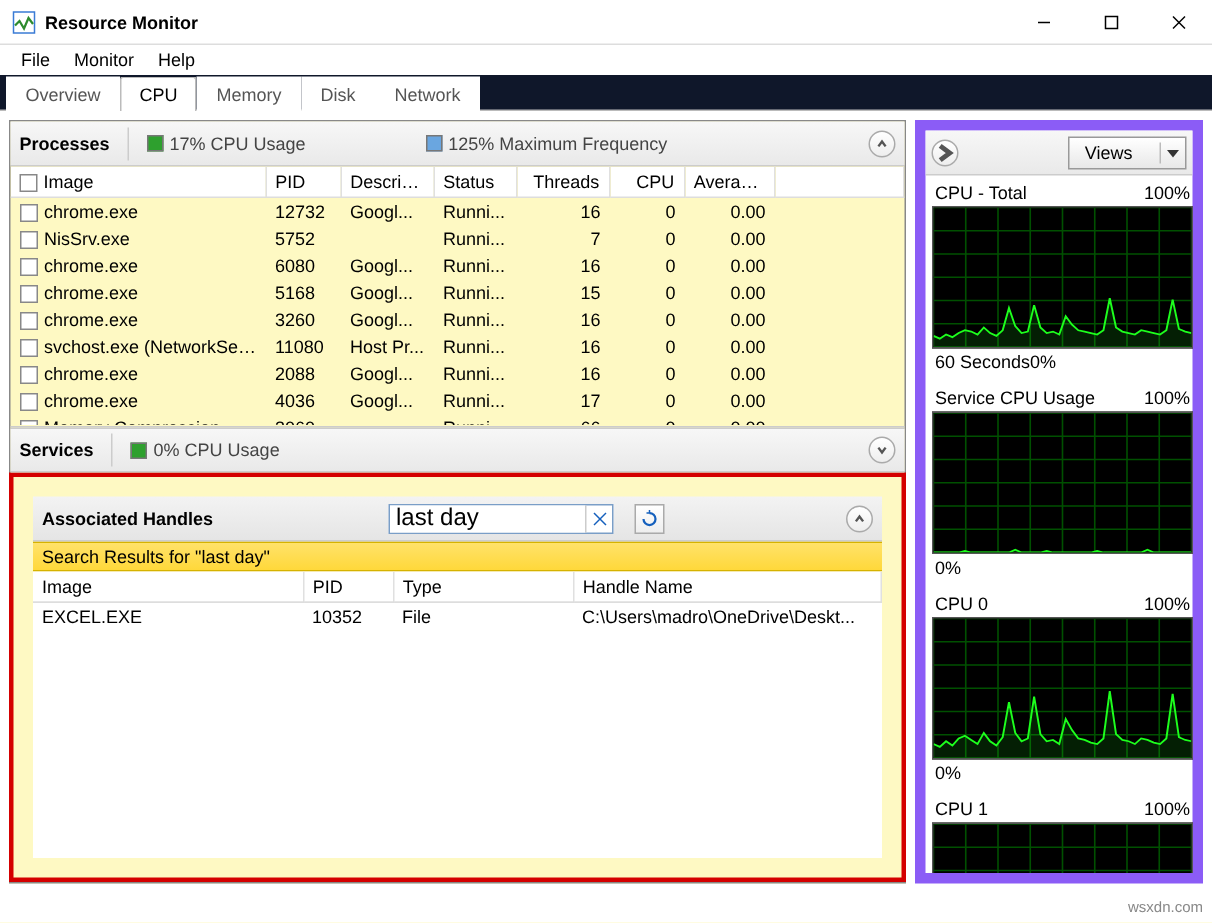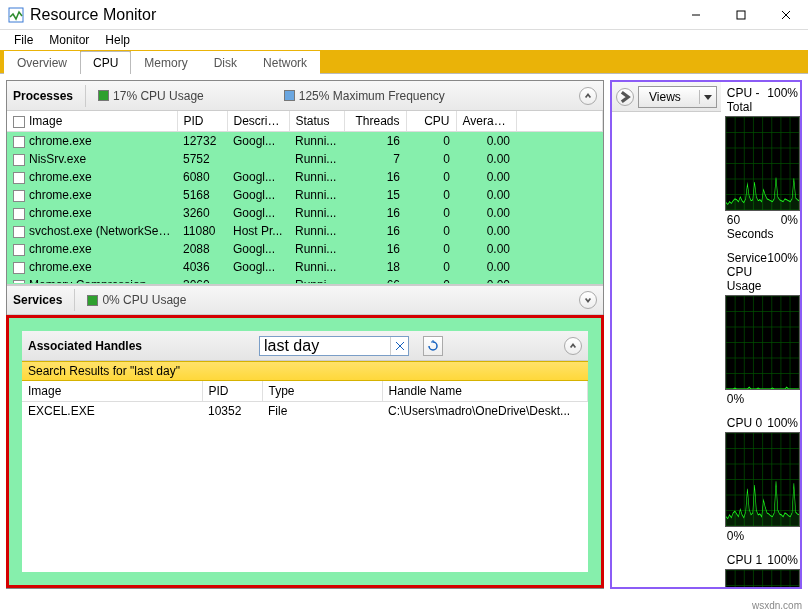--- a/index.html
+++ b/index.html
@@ -2,37 +2,37 @@
 <html><head>
 <meta charset="utf-8">
 <style>
 * { box-sizing: border-box; margin: 0; padding: 0; font-family: "Segoe UI", Tahoma, sans-serif; font-size: 12px; }
 body { background: #fff; width: 808px; height: 615px; position: relative; overflow: hidden; }
 
 
 .titlebar { height: 30px; display: flex; align-items: center; padding: 0 0 0 8px; border-bottom: 1px solid #ddd; }
 .titlebar .app-icon { width: 16px; height: 16px; margin-right: 6px; display: inline-block; position: relative; }
 .titlebar .app-icon svg { width: 16px; height: 16px; }
-.titlebar .title { flex: 1; font-size: 16px; }
+.titlebar .title { flex: 1; font-size: 12px; font-weight: bold; }
 .titlebar .winbtn { width: 45px; height: 29px; display: flex; align-items: center; justify-content: center; }
 .titlebar .winbtn svg { width: 10px; height: 10px; stroke: #000; stroke-width: 1; fill: none; }
 
 
 .menubar { height: 20px; display: flex; align-items: center; padding: 0 6px; }
 .menubar .menuitem { padding: 2px 8px; }
 
 
-.tabs { height: 24px; display: flex; align-items: flex-end; border-bottom: 1px solid #bbb; padding-left: 4px; background: #eab308; }
+.tabs { height: 24px; display: flex; align-items: flex-end; border-bottom: 1px solid #bbb; padding-left: 4px; background: #0f172a; }
 .tabs .tab { padding: 4px 12px 4px 12px; border: 1px solid transparent; border-bottom: none; position: relative; top: 1px; background: #fff; color: #555; }
 .tabs .tab.active { border-color: #bbb; background: #fff; color: #000; border-top: 1px solid #bbb; border-radius: 2px 2px 0 0; }
 
 
 .content { display: flex; height: calc(615px - 30px - 20px - 24px - 20px); padding: 6px; gap: 6px; }
-.leftpane { flex: 1; border: 1px solid #888; display: flex; flex-direction: column; background: #86efac; position: relative; }
-.rightpane { width: 192px; border: 2px solid #8b5cf6; background: #fff; display: flex; flex-direction: row; overflow: hidden; }
+.leftpane { flex: 1; border: 1px solid #888; display: flex; flex-direction: column; background: #fef9c3; position: relative; }
+.rightpane { width: 192px; border: 7px solid #8b5cf6; background: #fff; display: flex; flex-direction: column; overflow: hidden; }
 
 
 .panelhdr { height: 30px; background: linear-gradient(#f7f7f7,#e9e9e9); border-bottom: 1px solid #ccc; display: flex; align-items: center; padding: 0 6px; gap: 10px; position: relative; }
 .panelhdr .ptitle { font-weight: bold; flex-shrink:0; }
 .panelhdr .stat { display: flex; align-items: center; gap: 4px; font-size: 11px; color: #444;}
 .panelhdr .statbox { width: 11px; height: 11px; border: 1px solid #777; }
 .panelhdr .statbox.green { background: #2ea02e; }
 .panelhdr .statbox.blue { background: #6aa6e0; }
 .panelhdr .chev { margin-left: auto; width: 18px; height: 18px; border: 1px solid #aaa; border-radius: 9px; display: flex; align-items: center; justify-content: center; background: linear-gradient(#fff,#eee); }
 .panelhdr .chev svg { width:8px; height:8px; stroke:#555; stroke-width:2; fill:none;}
@@ -257,21 +257,21 @@
                 <td class="num">16</td>
                 <td class="num">0</td>
                 <td class="num">0.00</td>
                 <td></td>
               </tr>
               <tr>
                 <td><span class="chk"></span>chrome.exe</td>
                 <td>4036</td>
                 <td>Googl...</td>
                 <td>Runni...</td>
-                <td class="num">18</td>
+                <td class="num">17</td>
                 <td class="num">0</td>
                 <td class="num">0.00</td>
                 <td></td>
               </tr>
               <tr class="">
                 <td><span class="chk"></span>Memory Compression</td>
                 <td>3060</td>
                 <td></td>
                 <td>Runni...</td>
                 <td class="num">66</td>

